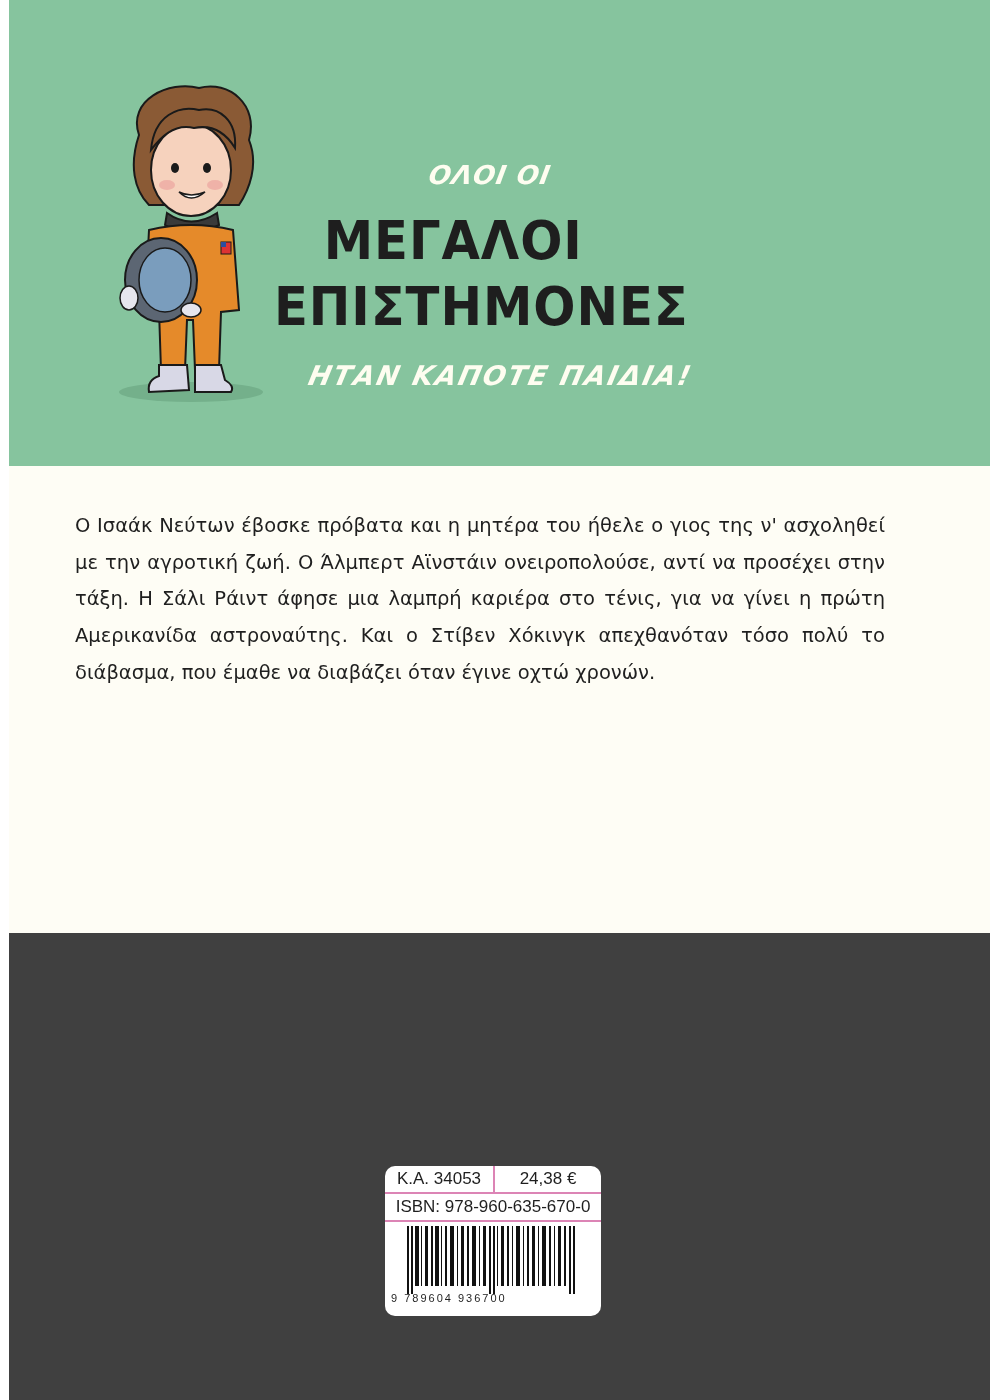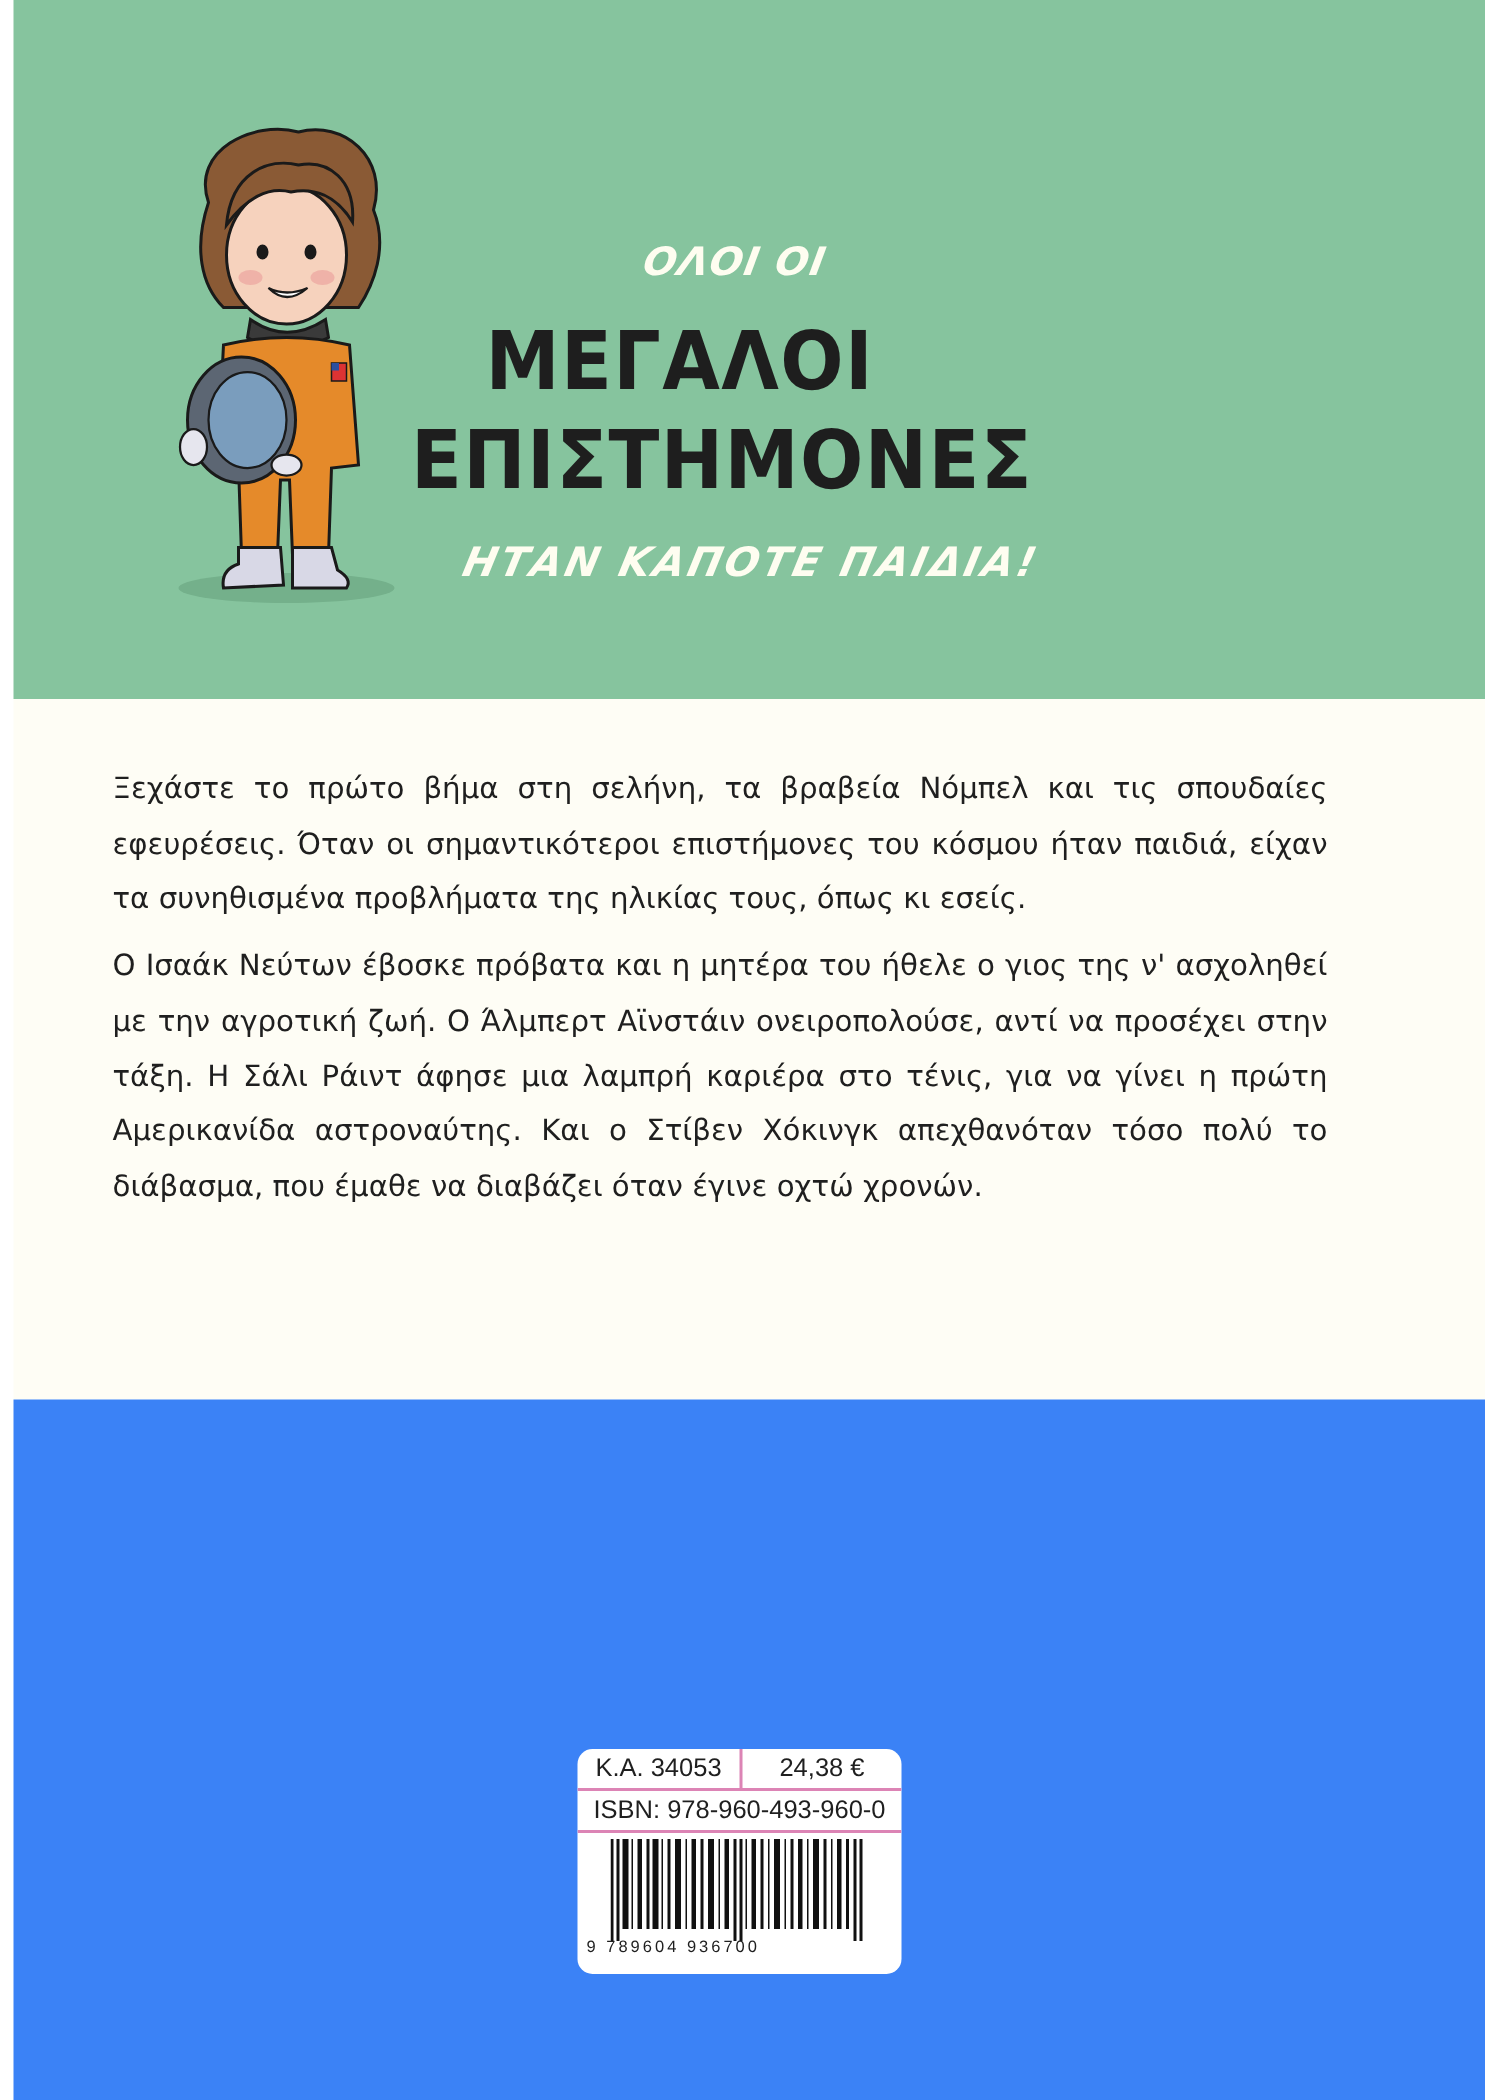--- a/index.html
+++ b/index.html
@@ -12,21 +12,21 @@
   .top {
     position: absolute; left: 0; top: 0; width: 981px; height: 466px;
     background: #86c49e;
   }
   .middle {
     position: absolute; left: 0; top: 466px; width: 981px; height: 467px;
     background: #fefdf5;
   }
   .bottom {
     position: absolute; left: 0; top: 933px; width: 981px; height: 467px;
-    background: #3b82f6;
+    background: #404040;
   }
   .illustration { position: absolute; left: 100px; top: 80px; width: 170px; height: 325px; }
   .subtitle-top {
     position: absolute; left: 420px; top: 160px; width: 200px;
     color: #fefdf0; font-family: "DejaVu Sans", sans-serif; font-weight: bold;
     font-style: italic; font-size: 26px; letter-spacing: 1px;
     transform: skewX(-10deg);
   }
   .title {
     position: absolute; left: 265px; top: 208px; width: 460px;
@@ -119,21 +119,21 @@
   </div>
 
   <div class="middle"></div>
 
   <div class="bottom">
     <div class="price-box" style="top:233px;">
       <div class="price-row">
         <div class="price-cell code">Κ.Α. 34053</div>
         <div class="price-cell price">24,38 €</div>
       </div>
-      <div class="isbn-row">ISBN: 978-960-493-960-0</div>
+      <div class="isbn-row">ISBN: 978-960-635-670-0</div>
       <svg class="barcode" viewBox="0 0 172 68" preserveAspectRatio="none">
         <g fill="#111">
           <rect x="0" y="0" width="2" height="68"></rect>
             <rect x="4" y="0" width="2" height="68"></rect>
           <rect x="8" y="0" width="4" height="60"></rect>
             <rect x="14" y="0" width="1" height="60"></rect>
           <rect x="18" y="0" width="3" height="60"></rect>
             <rect x="24" y="0" width="2" height="60"></rect>
           <rect x="28" y="0" width="4" height="60"></rect>
             <rect x="34" y="0" width="1" height="60"></rect>
@@ -164,15 +164,14 @@
           <rect x="162" y="0" width="2" height="68"></rect>
             <rect x="166" y="0" width="2" height="68"></rect>
         </g>
       </svg>
       <div class="barcode-digits">9 789604 936700</div>
     </div>
   </div>
 </div>
 
 <div class="blurb">
-  <p>Ξεχάστε το πρώτο βήμα στη σελήνη, τα βραβεία Νόμπελ και τις σπουδαίες εφευρέσεις. Όταν οι σημαντικότεροι επιστήμονες του κόσμου ήταν παιδιά, είχαν τα συνηθισμένα προβλήματα της ηλικίας τους, όπως κι εσείς.</p>
   <p><span>Ο </span><b>Ισαάκ Νεύτων</b><span> έβοσκε πρόβατα και η μητέρα του ήθελε ο γιος της ν' ασχοληθεί με την αγροτική ζωή. Ο </span><b>Άλμπερτ Αϊνστάιν</b><span> ονειροπολούσε, αντί να προσέχει στην τάξη. Η </span><b>Σάλι Ράιντ</b><span> άφησε μια λαμπρή καριέρα στο τένις, για να γίνει η πρώτη Αμερικανίδα αστροναύτης. Και ο </span><b>Στίβεν Χόκινγκ</b><span> απεχθανόταν τόσο πολύ το διάβασμα, που έμαθε να διαβάζει όταν έγινε οχτώ χρονών.</span></p>
 </div>
 
 </body></html>

